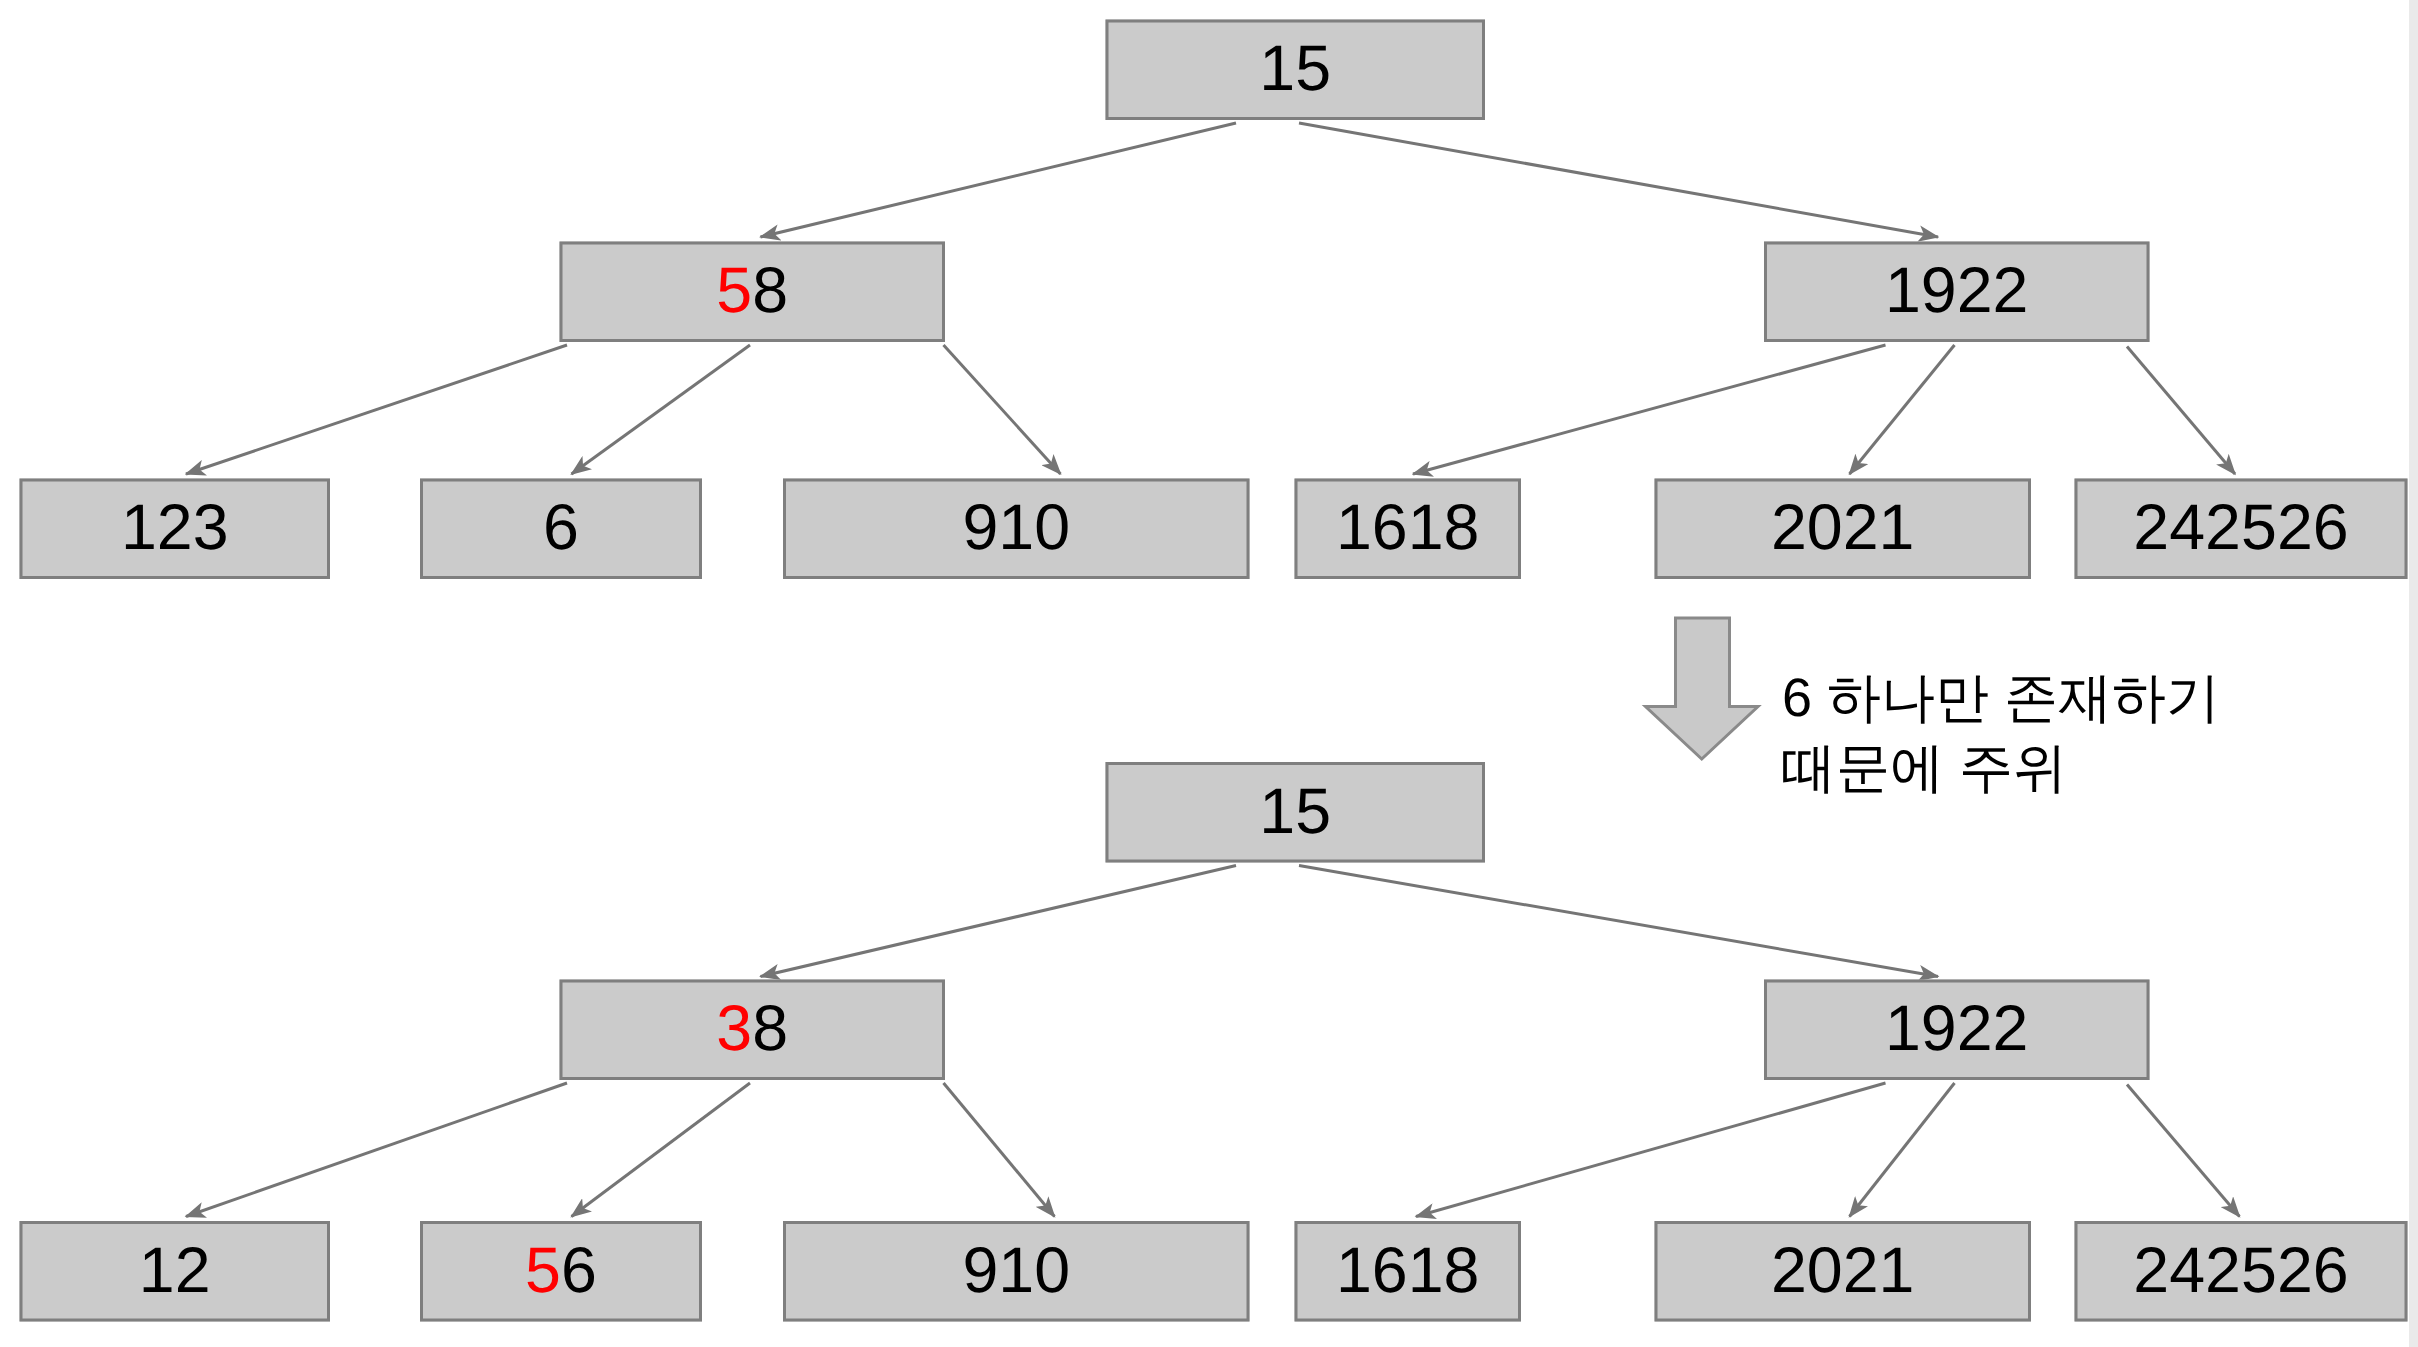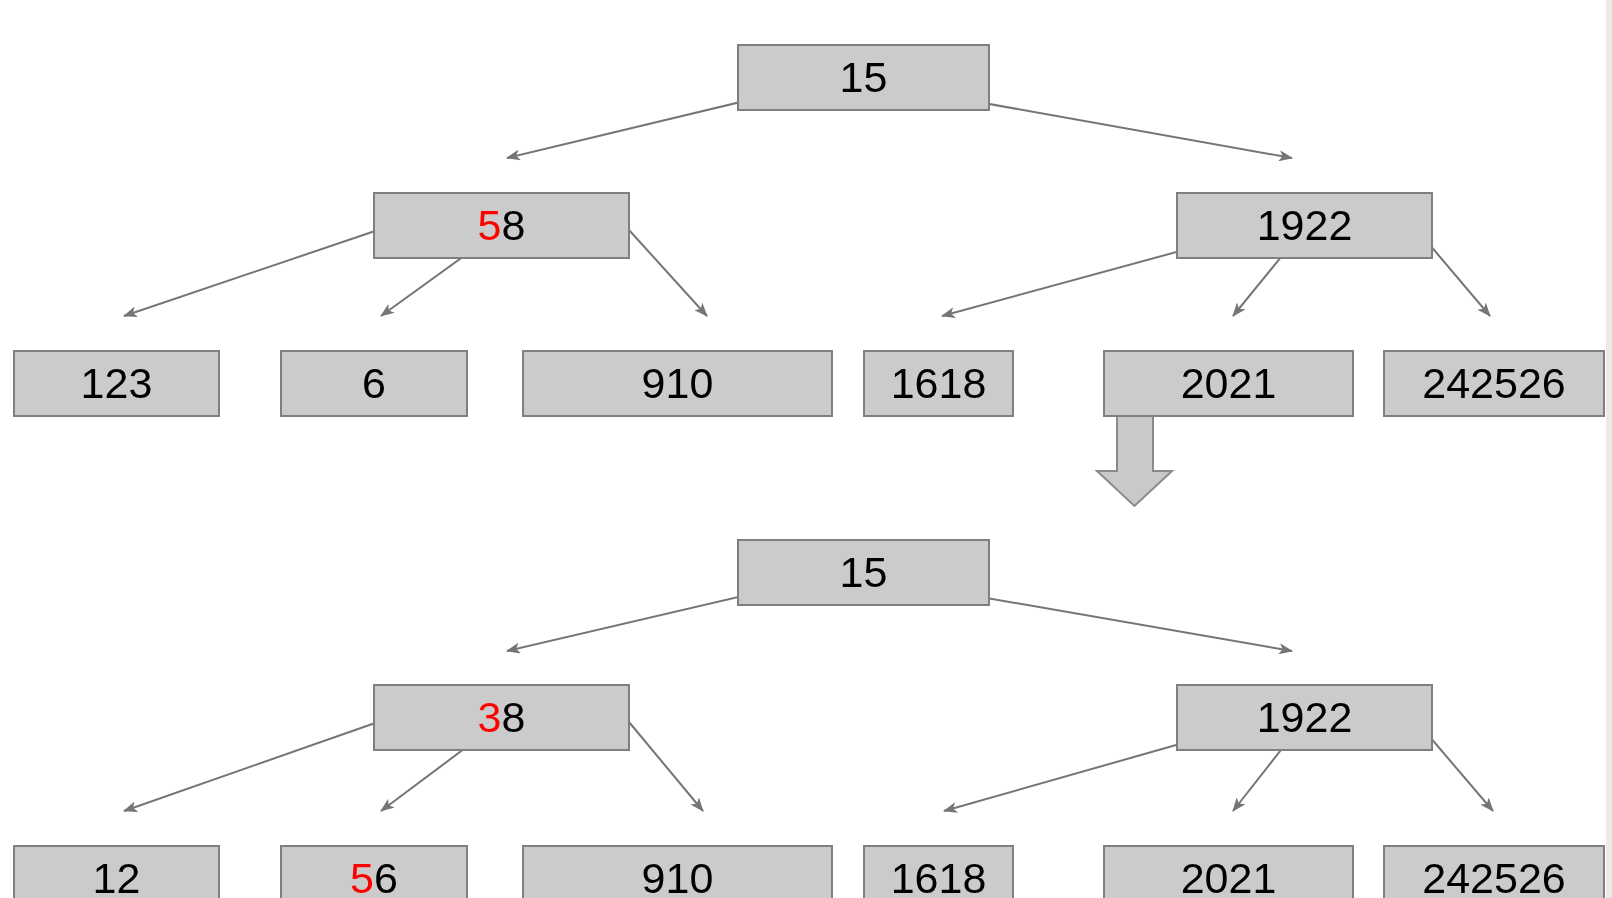--- a/index.html
+++ b/index.html
@@ -9,21 +9,20 @@
     font-family:"Liberation Sans","DejaVu Sans",sans-serif;
   }
   #edges{position:absolute;left:0;top:0;}
   .node{
     position:absolute;box-sizing:border-box;
     display:flex;align-items:center;justify-content:center;
     background:var(--node-fill,#cbcbcb);
     border:2px solid var(--node-border,#7f7f7f);
     font-size:43px;color:var(--text-color,#000);
     white-space:pre;
-    margin-top:31px;
   }
   .key{display:inline-block;}
   .key.highlight{color:var(--hl,#ff0000);}
   #annotation{
     position:absolute;color:var(--text-color,#000);
     font-size:36px;line-height:47px;white-space:nowrap;
   }
   #right-strip{
     position:absolute;top:0;right:0;width:6px;height:898px;
     background:var(--strip,#eaeaea);
@@ -73,16 +72,18 @@
       <div class="node" style="left: 1176px; top: 653px; width: 257px; height: 67px;"><span class="key">19</span> <span class="key">22</span></div>
       <div class="node" style="left: 13px; top: 814px; width: 207px; height: 67px;"><span class="key">1</span> <span class="key">2</span></div>
       <div class="node" style="left: 280px; top: 814px; width: 188px; height: 67px;"><span class="key highlight">5</span> <span class="key">6</span></div>
       <div class="node" style="left: 522px; top: 814px; width: 311px; height: 67px;"><span class="key">9</span> <span class="key">10</span></div>
       <div class="node" style="left: 863px; top: 814px; width: 151px; height: 67px;"><span class="key">16</span> <span class="key">18</span></div>
       <div class="node" style="left: 1103px; top: 814px; width: 251px; height: 67px;"><span class="key">20</span> <span class="key">21</span></div>
       <div class="node" style="left: 1383px; top: 814px; width: 222px; height: 67px;"><span class="key">24</span> <span class="key">25</span> <span class="key">26</span></div>
     </div>
 
   <div id="annotation" style="left: 1188px; top: 441px;">
+    <div>6 하나만 존재하기</div>
+    <div>때문에 주위</div>
   </div>
 
   <div id="right-strip"></div>
 </div>
 
 </body></html>

